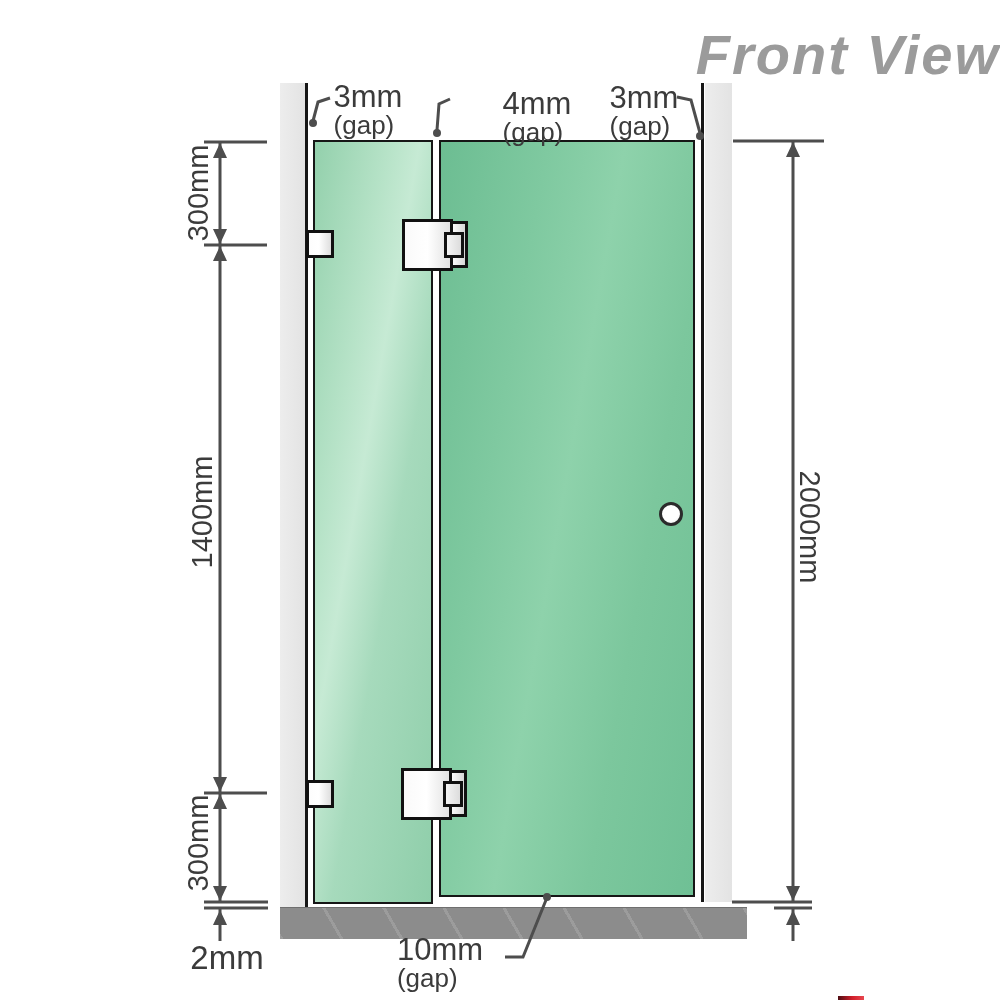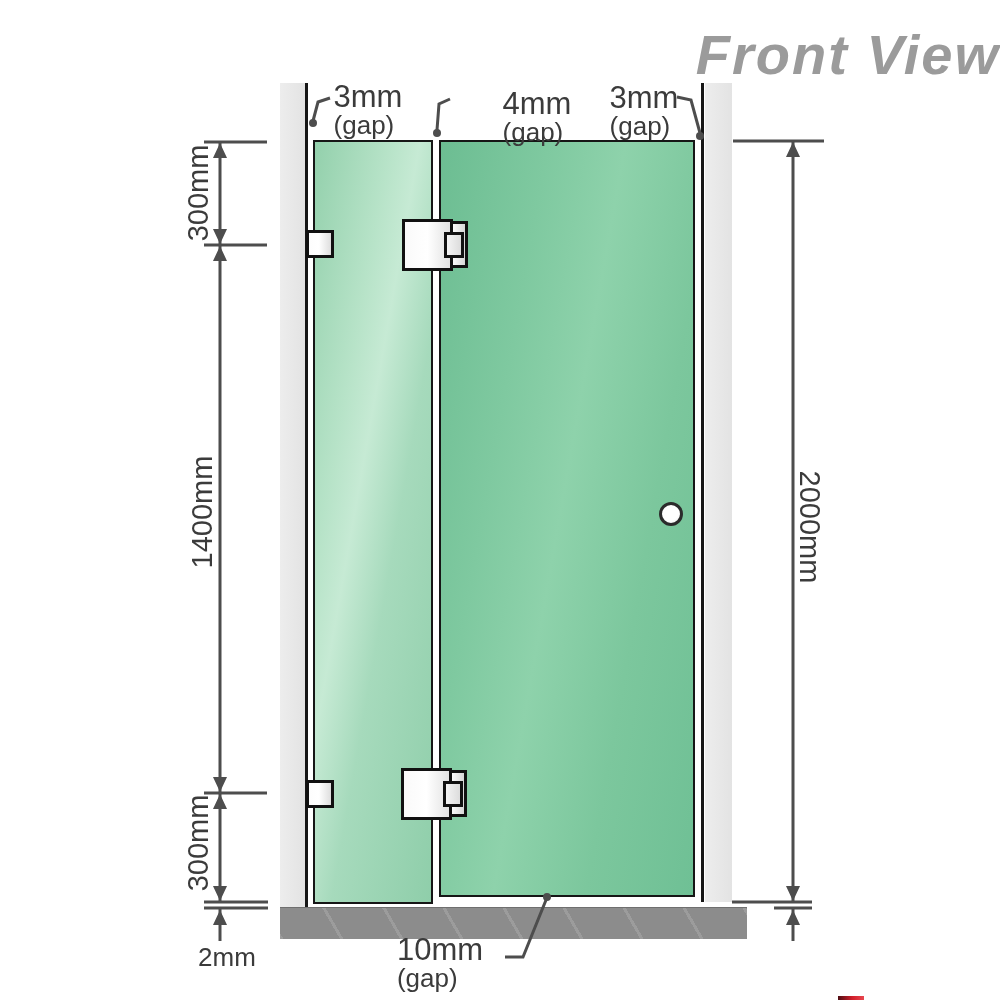--- a/index.html
+++ b/index.html
@@ -174,17 +174,17 @@
   <div class="lbl" style="left:440px;top:962px;">
     <span class="big">10mm</span>
     <span class="small">(gap)</span>
   </div>
 
   <div class="vlabel" style="left:198px;top:193px;">300mm</div>
   <div class="vlabel" style="left:202px;top:512px;">1400mm</div>
   <div class="vlabel" style="left:198px;top:843px;">300mm</div>
   <div class="vlabel cw" style="left:809px;top:527px;">2000mm</div>
   <div class="lbl" style="left:213px;top:957px;">
-    <span class="big" style="font-size:26px;margin-left:28px;">2mm</span>
+    <span class="big" style="font-size:33px;margin-left:28px;">2mm</span>
   </div>
 
   <div class="logo-frag"></div>
 </div>
 
 </body></html>

